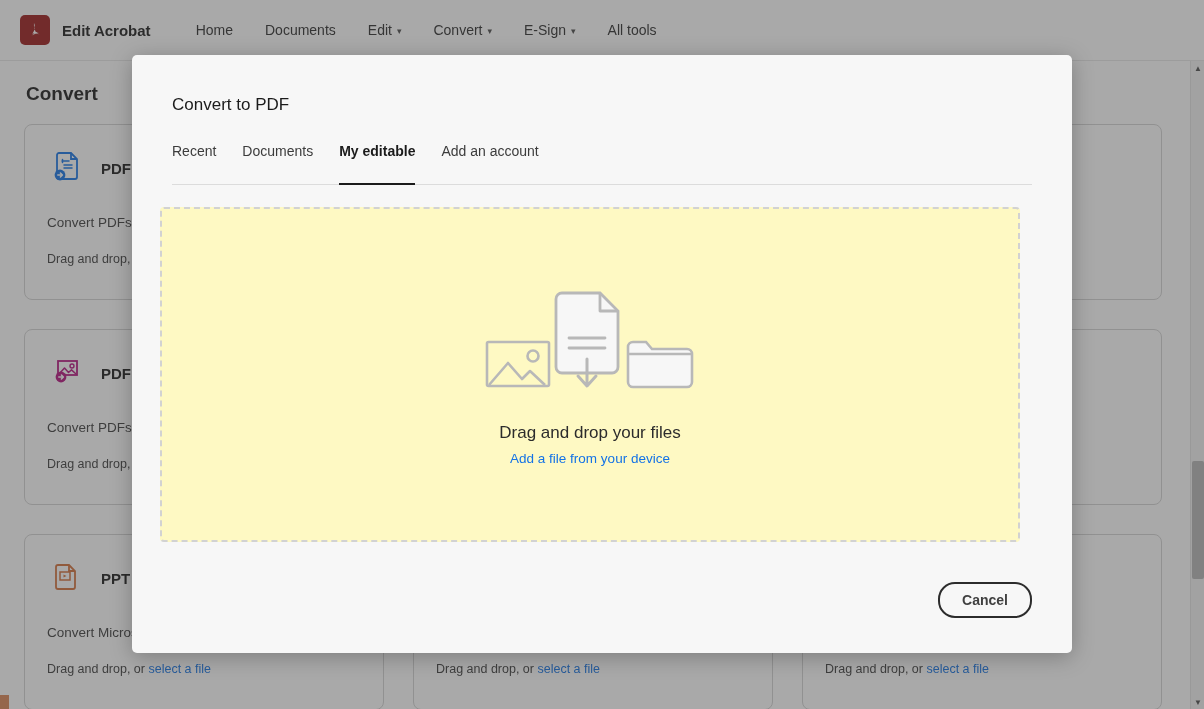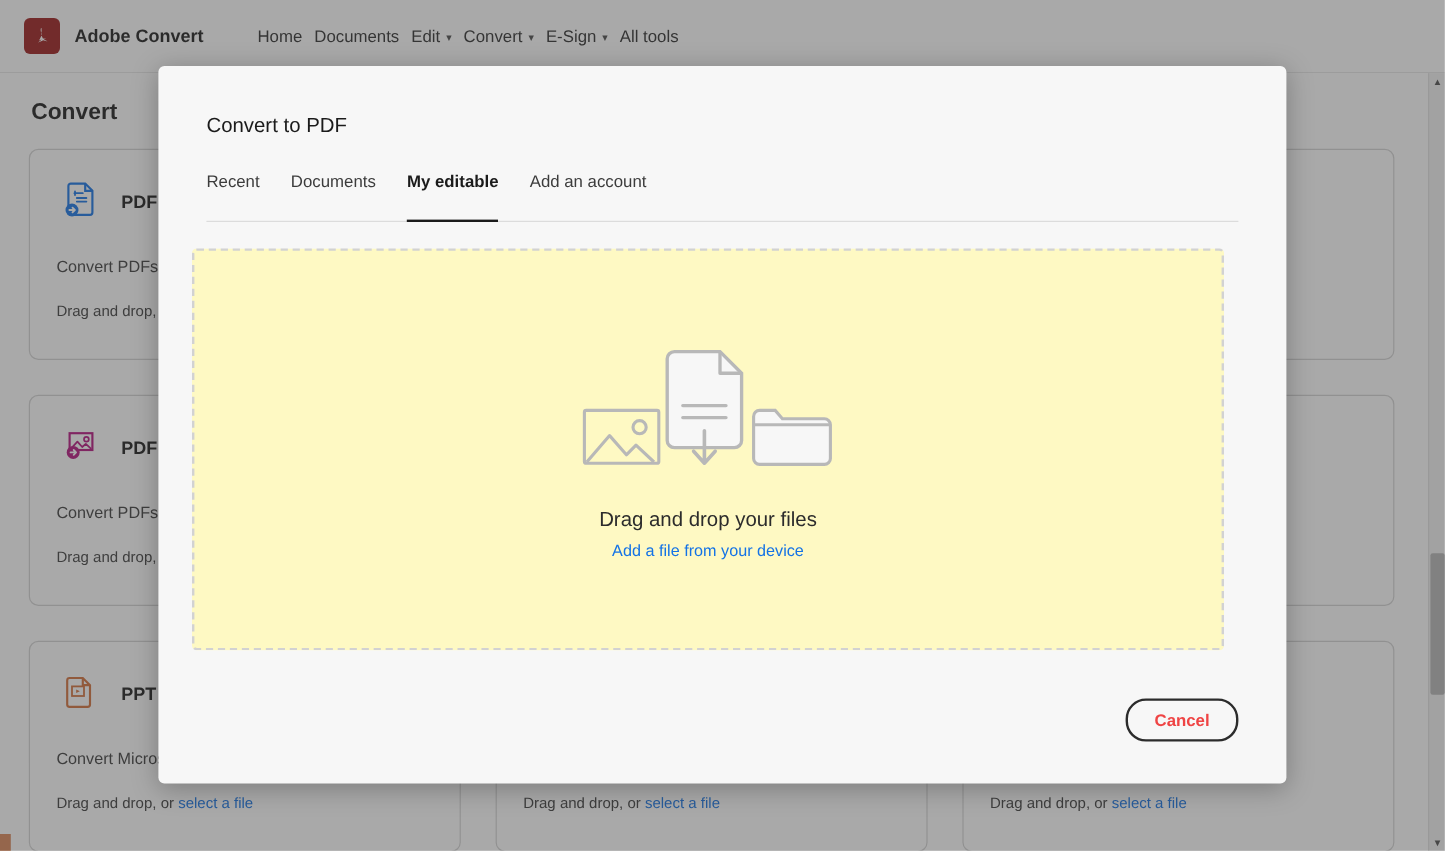--- a/index.html
+++ b/index.html
@@ -47,21 +47,21 @@
   }
   .brand-name {
     font-size: 15px;
     font-weight: bold;
     color: #1b1b1b;
     white-space: nowrap;
   }
   .nav-items {
     display: flex;
     align-items: flex-start;
-    gap: 10px;
+    gap: 32px;
     margin-left: 45px;
   }
   .nav-item {
     font-size: 14px;
     color: #2c2c2c;
     white-space: nowrap;
     display: flex;
     align-items: center;
     gap: 5px;
     cursor: pointer;
@@ -299,21 +299,21 @@
     position: absolute;
     right: 40px;
     bottom: 35px;
     display: flex;
     gap: 14px;
     align-items: center;
   }
   .btn-cancel {
     font-size: 14px;
     font-weight: bold;
-    color: #ef4444;
+    color: #404040;
     background: transparent;
     border: 2px solid #2c2c2c;
     border-radius: 17px;
     padding: 8px 22px;
     cursor: pointer;
     font-family: "Liberation Sans", sans-serif;
   }
   .btn-continue {
     font-size: 14px;
     font-weight: bold;
@@ -331,21 +331,21 @@
 
 <div id="page-root">
 
   <div class="topbar">
     <div class="brand">
       <div class="adobe-logo">
         <svg width="18" height="18" viewBox="0 0 24 24" aria-hidden="true">
           <path d="M12.2 3.2c-1.1 0-1.7.9-1.7 2 0 1.6.7 3.3 1.4 4.8-.8 2.4-2 5.1-3.4 7 .9-.4 2-.8 3.1-1.1-1.6 1.5-3 2.7-4.3 3.3 2.1-.6 4.2-1.5 6.1-2.4 1.6.6 3.4 1 4.9 1-1.3-.5-2.9-1.3-4.3-2.3 1.4-.2 2.7-.2 3.7 0-1.2-.6-3-.9-4.7-.8-1-1.8-1.7-3.8-2-5.6.4-1.3.6-2.6.6-3.6 0-1.3-.5-2.3-1.4-2.3z" fill="#ffffff"></path>
         </svg>
       </div>
-      <div class="brand-name">Adobe Convert</div>
+      <div class="brand-name">Edit Acrobat</div>
     </div>
 
     <div class="nav-items">
       <div class="nav-item">
         <span>Home</span>
       </div>
       <div class="nav-item">
         <span>Documents</span>
       </div>
       <div class="nav-item">

